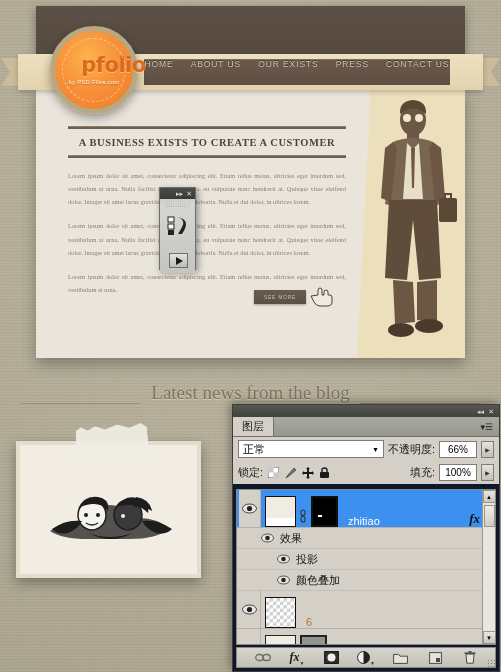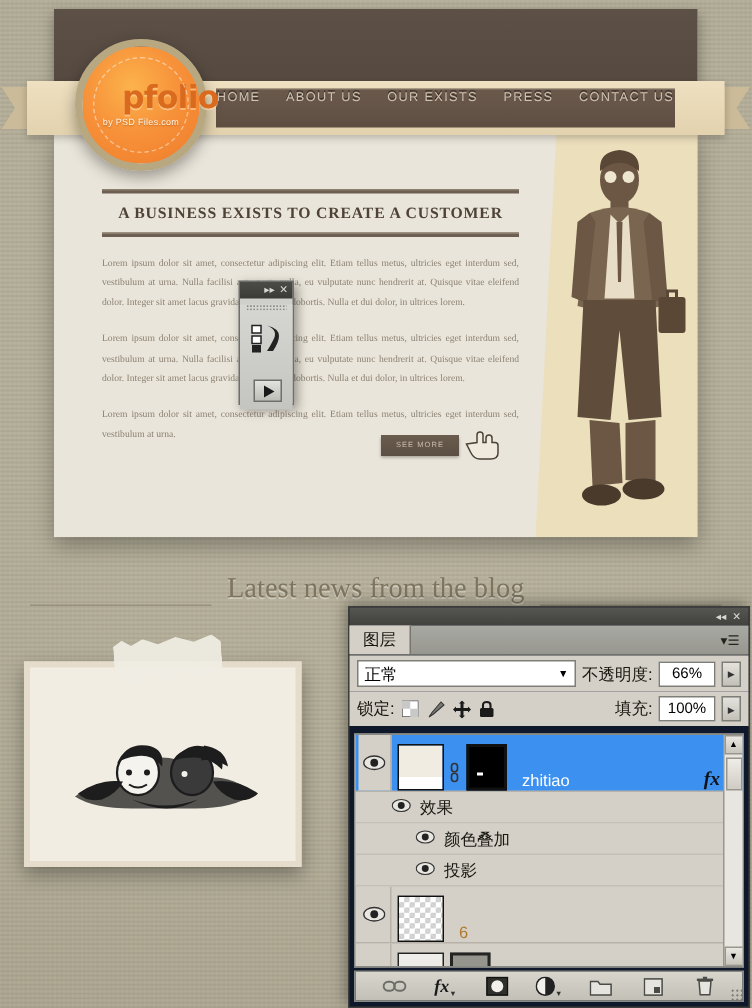--- a/index.html
+++ b/index.html
@@ -489,31 +489,31 @@
       <span class="effect-label">效果</span>
     </div>
 
     <div class="effect-row indent2">
       <span class="eye-sm">
         <svg width="13" height="10" viewBox="0 0 13 10">
           <ellipse cx="6.5" cy="5" rx="6" ry="4" fill="#e8e6e0" stroke="#333" stroke-width="0.8"></ellipse>
           <circle cx="6.5" cy="5" r="2.3" fill="#222"></circle>
         </svg>
       </span>
-      <span class="effect-label">颜色叠加</span>
+      <span class="effect-label">投影</span>
     </div>
 
     <div class="effect-row indent2">
       <span class="eye-sm">
         <svg width="13" height="10" viewBox="0 0 13 10">
           <ellipse cx="6.5" cy="5" rx="6" ry="4" fill="#e8e6e0" stroke="#333" stroke-width="0.8"></ellipse>
           <circle cx="6.5" cy="5" r="2.3" fill="#222"></circle>
         </svg>
       </span>
-      <span class="effect-label">投影</span>
+      <span class="effect-label">颜色叠加</span>
     </div>
 
     <div class="layer-row">
       <div class="eye-cell">
         <svg width="15" height="11" viewBox="0 0 15 11">
           <ellipse cx="7.5" cy="5.5" rx="7" ry="4.5" fill="#e8e6e0" stroke="#333" stroke-width="0.9"></ellipse>
           <circle cx="7.5" cy="5.5" r="2.6" fill="#222"></circle>
         </svg>
       </div>
       <div class="layer-thumb" style="background-image:linear-gradient(45deg,#cfcfcf 25%,transparent 25%,transparent 75%,#cfcfcf 75%),linear-gradient(45deg,#cfcfcf 25%,#fff 25%,#fff 75%,#cfcfcf 75%);background-size:7px 7px;background-position:0 0,3.5px 3.5px"></div>

